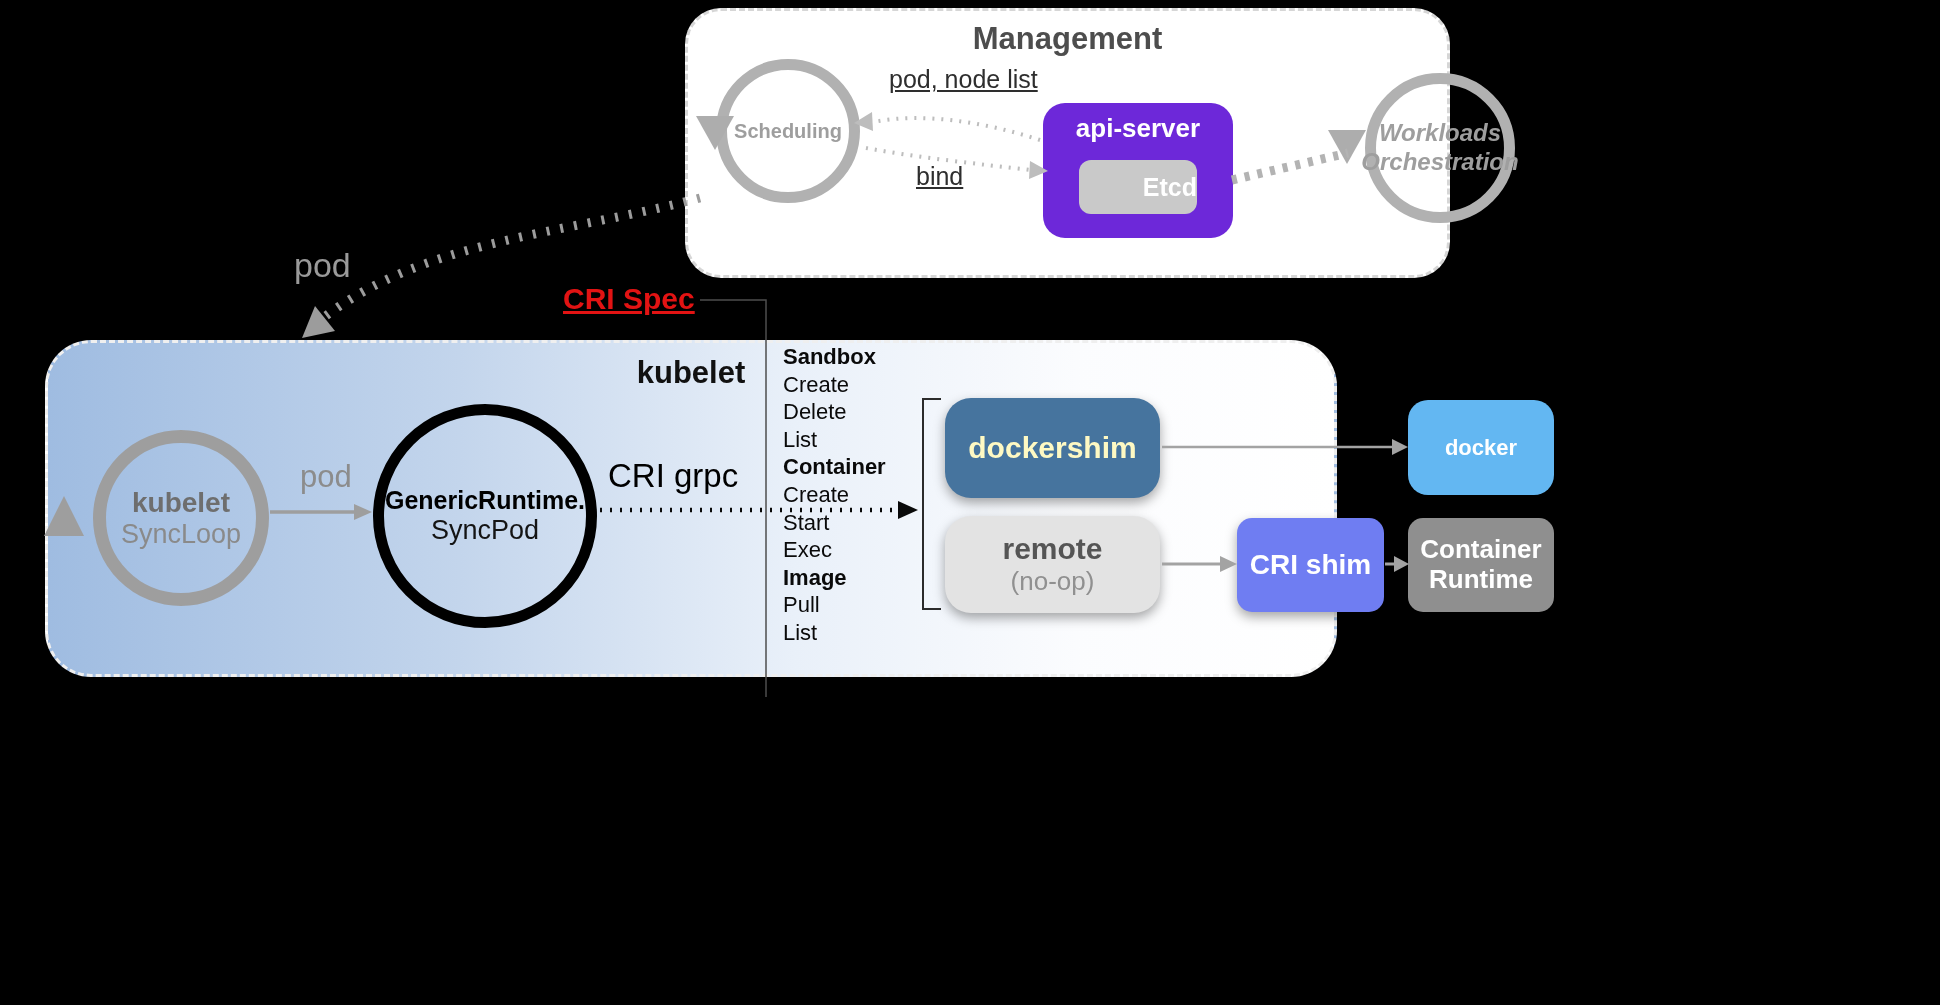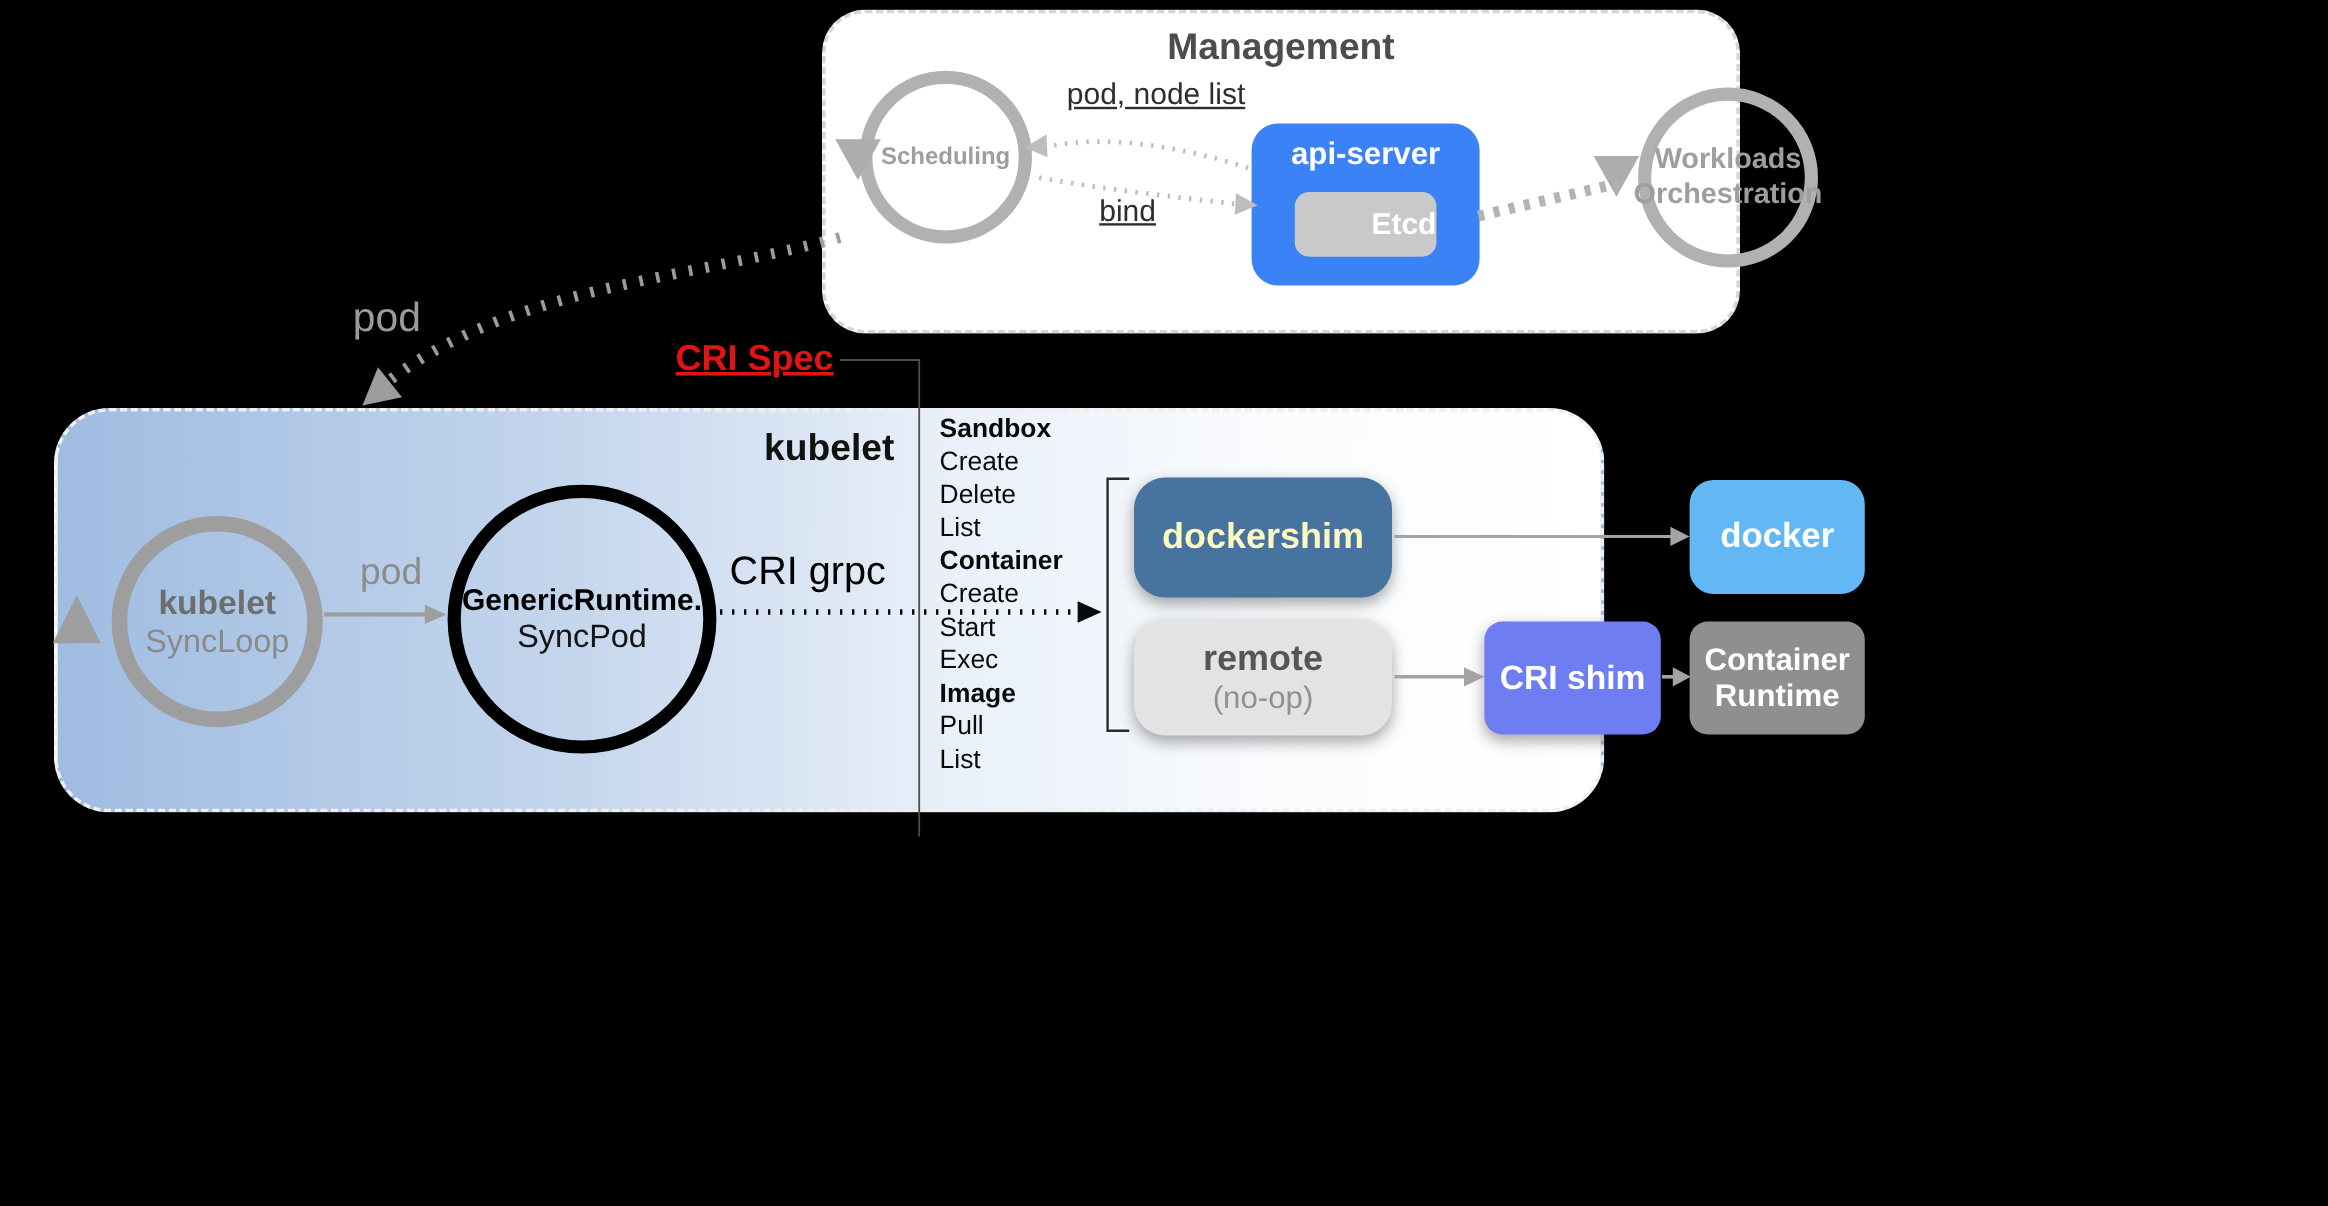--- a/index.html
+++ b/index.html
@@ -14,27 +14,27 @@
               border:3px dashed #d6d6d6; border-radius:36px; }
   .mgmt-title { top:10px; left:0; width:100%; text-align:center; font-size:31px;
                 font-weight:bold; color:#4d4d4d; }
   .circle { border-radius:50%; display:flex; flex-direction:column; align-items:center;
             justify-content:center; text-align:center; }
   .sched-circle { left:28px; top:48px; width:144px; height:144px; border:11px solid #b1b1b1; }
   .sched-label { font-size:20px; font-weight:bold; color:#9e9e9e; }
   .underlined { text-decoration:underline; }
   .pod-node-list { left:201px; top:54px; font-size:25px; color:#2e2e2e; }
   .bind-label { left:228px; top:127px; font-size:25px; color:#2e2e2e;margin-top:24px; }
-  .api-box { left:355px; top:92px; width:190px; height:135px; background:#3b82f6;
+  .api-box { left:355px; top:92px; width:190px; height:135px; background:#6d28d9;
              border-radius:22px; text-align:center; }
   .api-label { margin-top:10px; font-size:26px; font-weight:bold; color:#fff; }
   .etcd-box { left:36px; top:57px; width:118px; height:54px; background:#c9c9c9;
               border-radius:12px; display:flex; align-items:center; justify-content:flex-end; }
   .etcd-label { font-size:25px; font-weight:bold; color:#fff; }
-  .workloads-circle { left:677px; top:62px; width:150px; height:150px; border:11px solid #b1b1b1; }
+  .workloads-circle { left:677px; top:62px; width:150px; height:150px; border:11px solid #b1b1b1;font-style:italic; }
   .workloads-label { font-size:24px; font-weight:bold; color:#9e9e9e; line-height:1.2; }
 
   
   .pod-curved-label { left:294px; top:246px; font-size:34px; color:#9a9a9a; }
   .cri-spec-label { left:563px; top:282px; font-size:30px; font-weight:bold;
                     color:var(--cri_spec_red,#e21313); text-decoration:underline; }
 
   
   .kubelet-box { left:45px; top:340px; width:1292px; height:337px; border-radius:46px;
                  border:3px dashed #efefef;
@@ -57,21 +57,21 @@
   .op.bold { font-weight:bold; }
 
   
   .rt-box { display:flex; flex-direction:column; align-items:center; justify-content:center;
             text-align:center; box-shadow:0 5px 12px rgba(0,0,0,0.35); }
   .dockershim-box { left:945px; top:398px; width:215px; height:100px; border-radius:26px;
                     background:var(--dockershim,#46749e); }
   .dockershim-label { font-size:30px; font-weight:bold; color:#fef9c3; }
   .docker-box { left:1408px; top:400px; width:146px; height:95px; border-radius:20px;
                 background:var(--docker,#63b7f2); }
-  .docker-label { font-size:29px; font-weight:bold; color:#fff; }
+  .docker-label { font-size:22px; font-weight:bold; color:#fff; }
   .remote-box { left:945px; top:516px; width:215px; height:97px; border-radius:26px;
                 background:var(--remote_box,#e3e3e3); }
   .remote-l1 { font-size:30px; font-weight:bold; color:#555; }
   .remote-l2 { font-size:26px; color:#909090; }
   .crishim-box { left:1237px; top:518px; width:147px; height:94px; border-radius:15px;
                  background:var(--cri_shim,#6f7df2); }
   .crishim-label { font-size:28px; font-weight:bold; color:#fff; }
   .runtime-box { left:1408px; top:518px; width:146px; height:94px; border-radius:15px;
                  background:var(--container_runtime,#8f8f8f); }
   .runtime-label { font-size:26px; font-weight:bold; color:#fff; line-height:1.15; }

